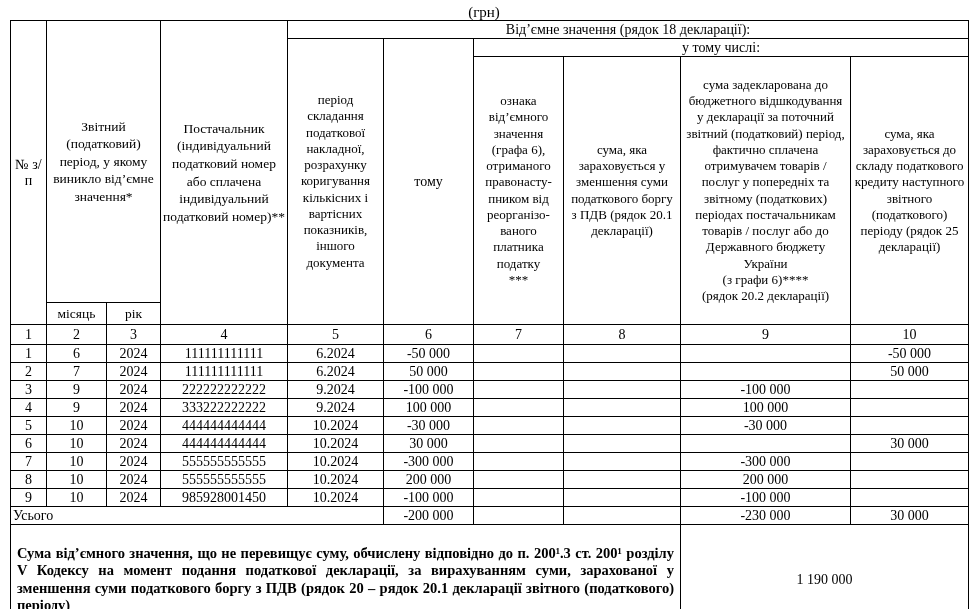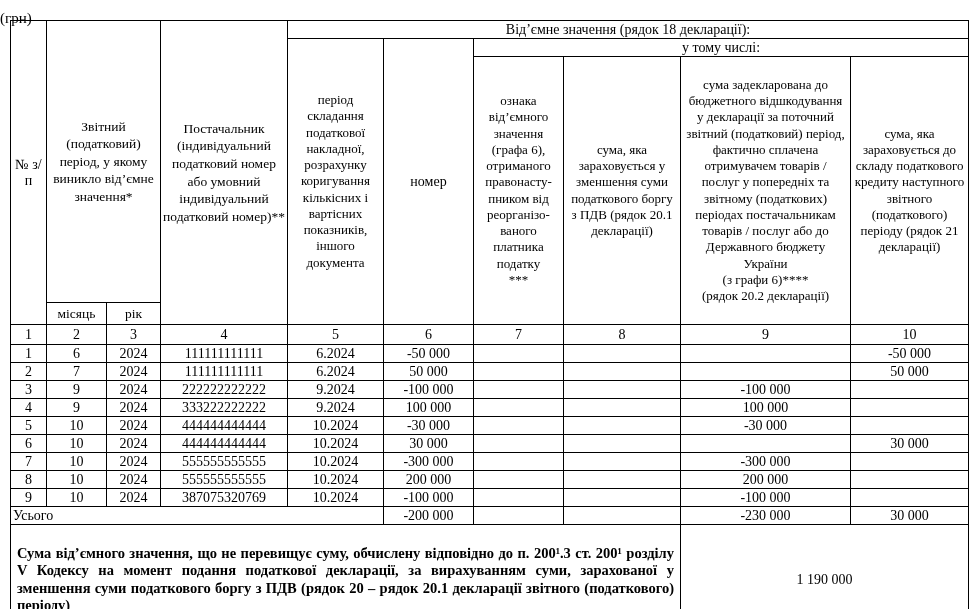--- a/index.html
+++ b/index.html
@@ -11,25 +11,25 @@
   }
   .page {
     position: relative;
     width: 978px;
     height: 609px;
     background: #ffffff;
     overflow: hidden;
   }
   .unit-note {
     width: 968px;
-    text-align: left;
+    text-align: center;
     font-size: 15px;
     line-height: 20px;
     height: 20px;
-    padding-top: 8px;
+    padding-top: 2px;
     box-sizing: border-box;
   }
   table.decl {
     border-collapse: collapse;
     table-layout: fixed;
     margin-left: 10px;
     width: 958px;
   }
   table.decl td {
     border: 1px solid #000000;
@@ -92,36 +92,36 @@
       <col style="width:90px">
         <col style="width:117px">
         <col style="width:170px">
       <col style="width:118px">
     </colgroup>
 
     <tbody>
       <tr class="group-row">
         <td rowspan="4">№ з/п</td>
         <td rowspan="3" colspan="2" class="main-hd" style="font-size:13.5px;line-height:1.3;margin-left:9px;">Звітний (податковий) період, у якому виникло від’ємне значення*</td>
-        <td rowspan="4" style="font-size:13.5px;line-height:1.3;">Постачальник (індивідуальний податковий номер або умовний індивідуальний податковий номер)**</td>
+        <td rowspan="4" style="font-size:13.5px;line-height:1.3;">Постачальник (індивідуальний податковий номер або сплачена індивідуальний податковий номер)**</td>
         <td colspan="6">Від’ємне значення (рядок 18 декларації):</td>
       </tr>
       <tr class="group-row">
         <td rowspan="3" style="font-size:13px;line-height:1.25;">період складання податкової накладної, розрахунку коригування кількісних і вартісних показників, іншого документа</td>
-        <td rowspan="3">номер</td>
+        <td rowspan="3">тому</td>
         <td colspan="4">у тому числі:</td>
       </tr>
       <tr class="main-header-row">
         <td rowspan="2" class="pre-wrap">ознака від’ємного значення (графа 6), отриманого правонасту-пником від реорганізо-ваного платника податку
 ***</td>
         <td rowspan="2">сума, яка зараховується у зменшення суми податкового боргу з ПДВ (рядок 20.1 декларації)</td>
         <td rowspan="2" class="pre-wrap">сума задекларована до бюджетного відшкодування у декларації за поточний звітний (податковий) період, фактично сплачена отримувачем товарів / послуг у попередніх та звітному (податкових) періодах постачальникам товарів / послуг або до Державного бюджету України
 (з графи 6)****
 (рядок 20.2 декларації)</td>
-        <td rowspan="2">сума, яка зараховується до складу податкового кредиту наступного звітного (податкового) періоду (рядок 21 декларації)</td>
+        <td rowspan="2">сума, яка зараховується до складу податкового кредиту наступного звітного (податкового) періоду (рядок 25 декларації)</td>
       </tr>
       <tr class="sub-header-row">
         <td>місяць</td>
         <td>рік</td>
       </tr>
       <tr class="colnum-row">
         <td>1</td>
         <td>2</td>
         <td>3</td>
         <td>4</td>
@@ -229,21 +229,21 @@
           <td>200 000</td>
           <td></td>
           <td></td>
           <td>200 000</td>
           <td></td>
         </tr>
         <tr>
           <td>9</td>
           <td>10</td>
           <td>2024</td>
-          <td>387075320769</td>
+          <td>985928001450</td>
           <td>10.2024</td>
           <td>-100 000</td>
           <td></td>
           <td></td>
           <td>-100 000</td>
           <td></td>
         </tr>
       </tbody>
 
     <tbody>

